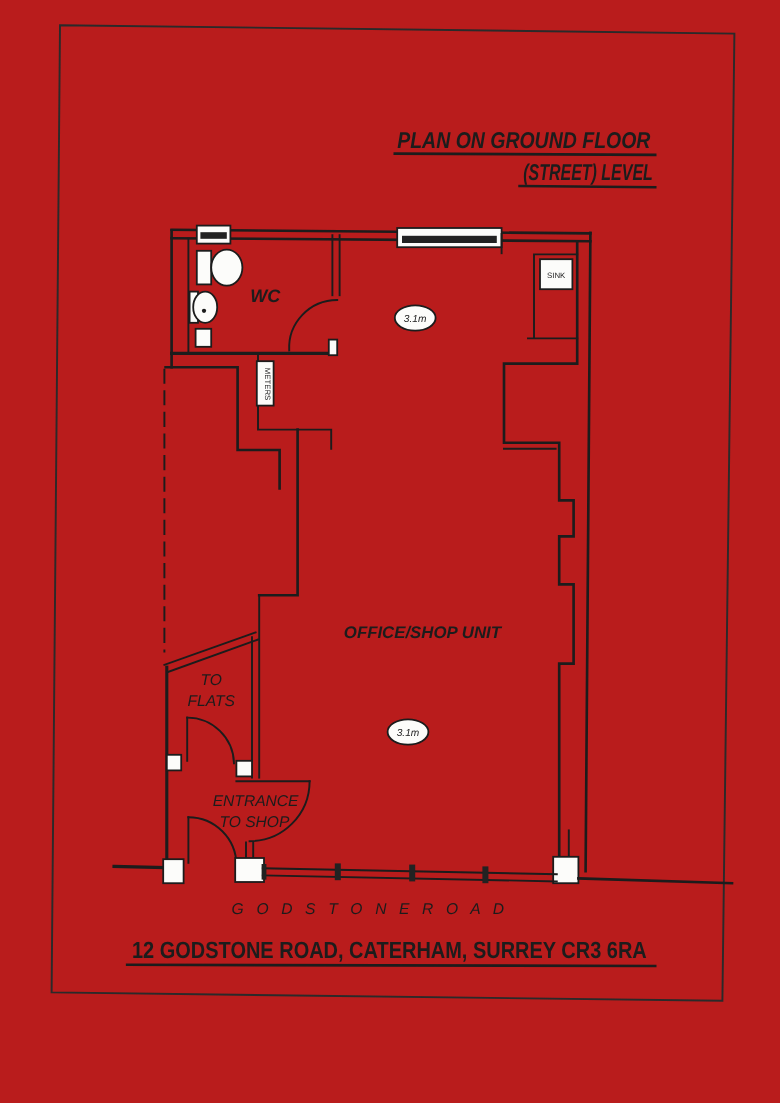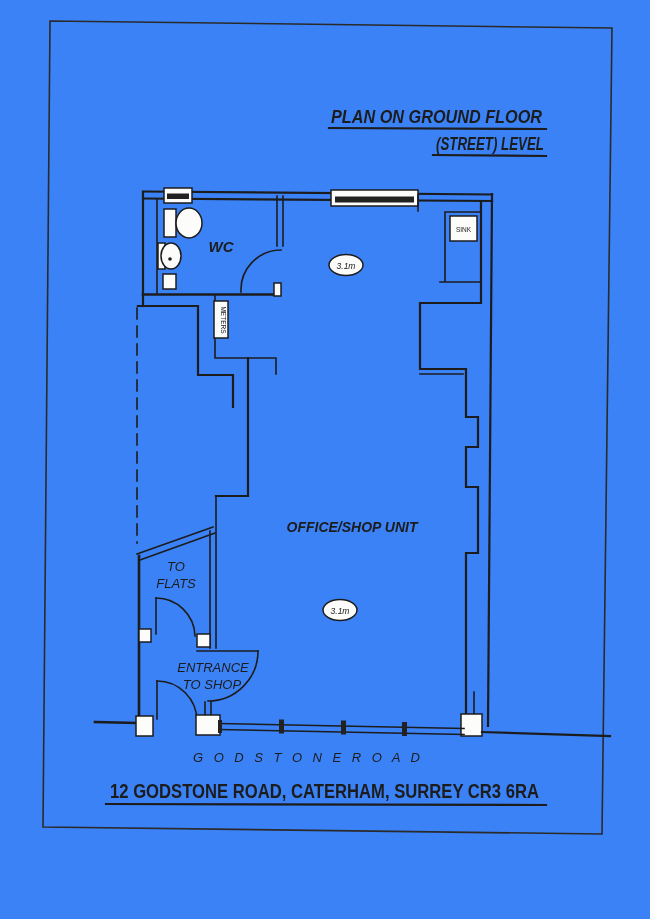--- a/index.html
+++ b/index.html
@@ -1,18 +1,18 @@
 <!DOCTYPE html>
 <html><head>
 <meta charset="utf-8">
 <style>
   html,body{margin:0;padding:0;background:#e8e8e8;}
   .page{
     position:relative;width:650px;height:919px;margin:0 auto;
-    background:#3b82f6;overflow:hidden;
+    background:#b91c1c;overflow:hidden;
     font-family:"Liberation Sans","DejaVu Sans",sans-serif;
   }
   svg{display:block}
   .wall{stroke:#1c1c1c;fill:none;stroke-linecap:square}
   .thin{stroke-width:1.6}
   .mid{stroke-width:2.2}
   .thick{stroke-width:2.6}
   .fixture{stroke:#1c1c1c;fill:#fcfcfa;stroke-width:1.5}
   .label{fill:#1c1c1c}
   .it{font-style:italic}

